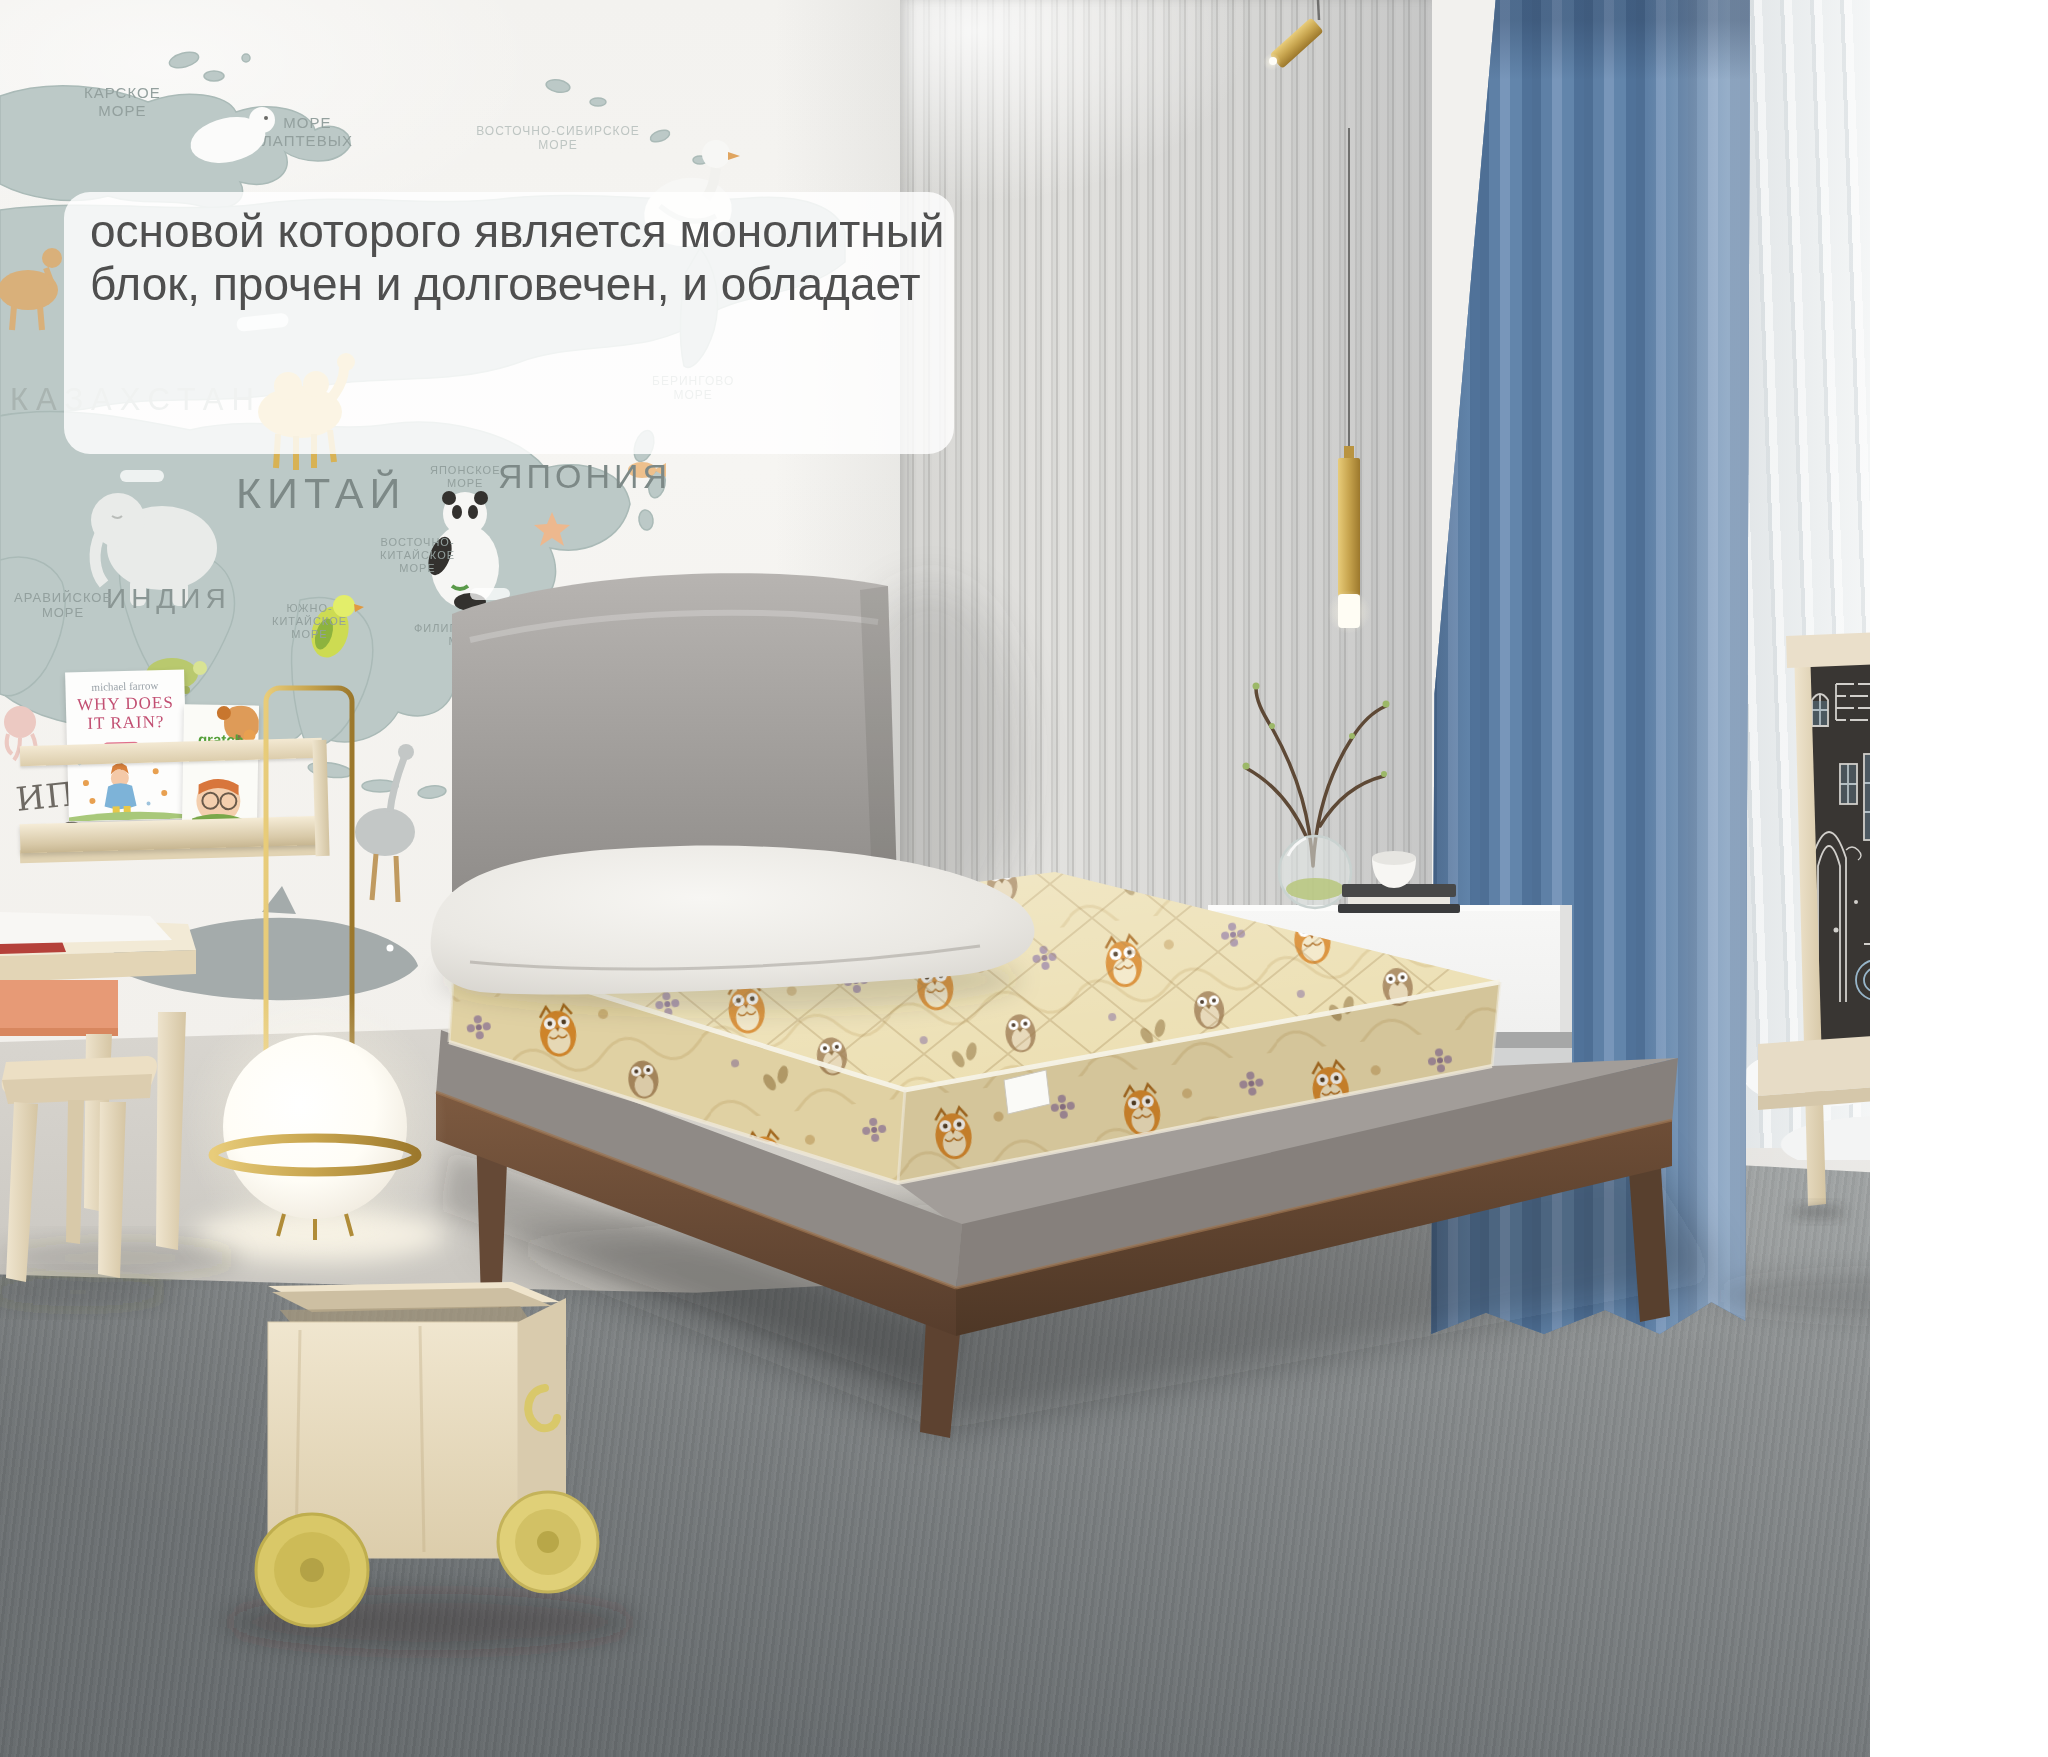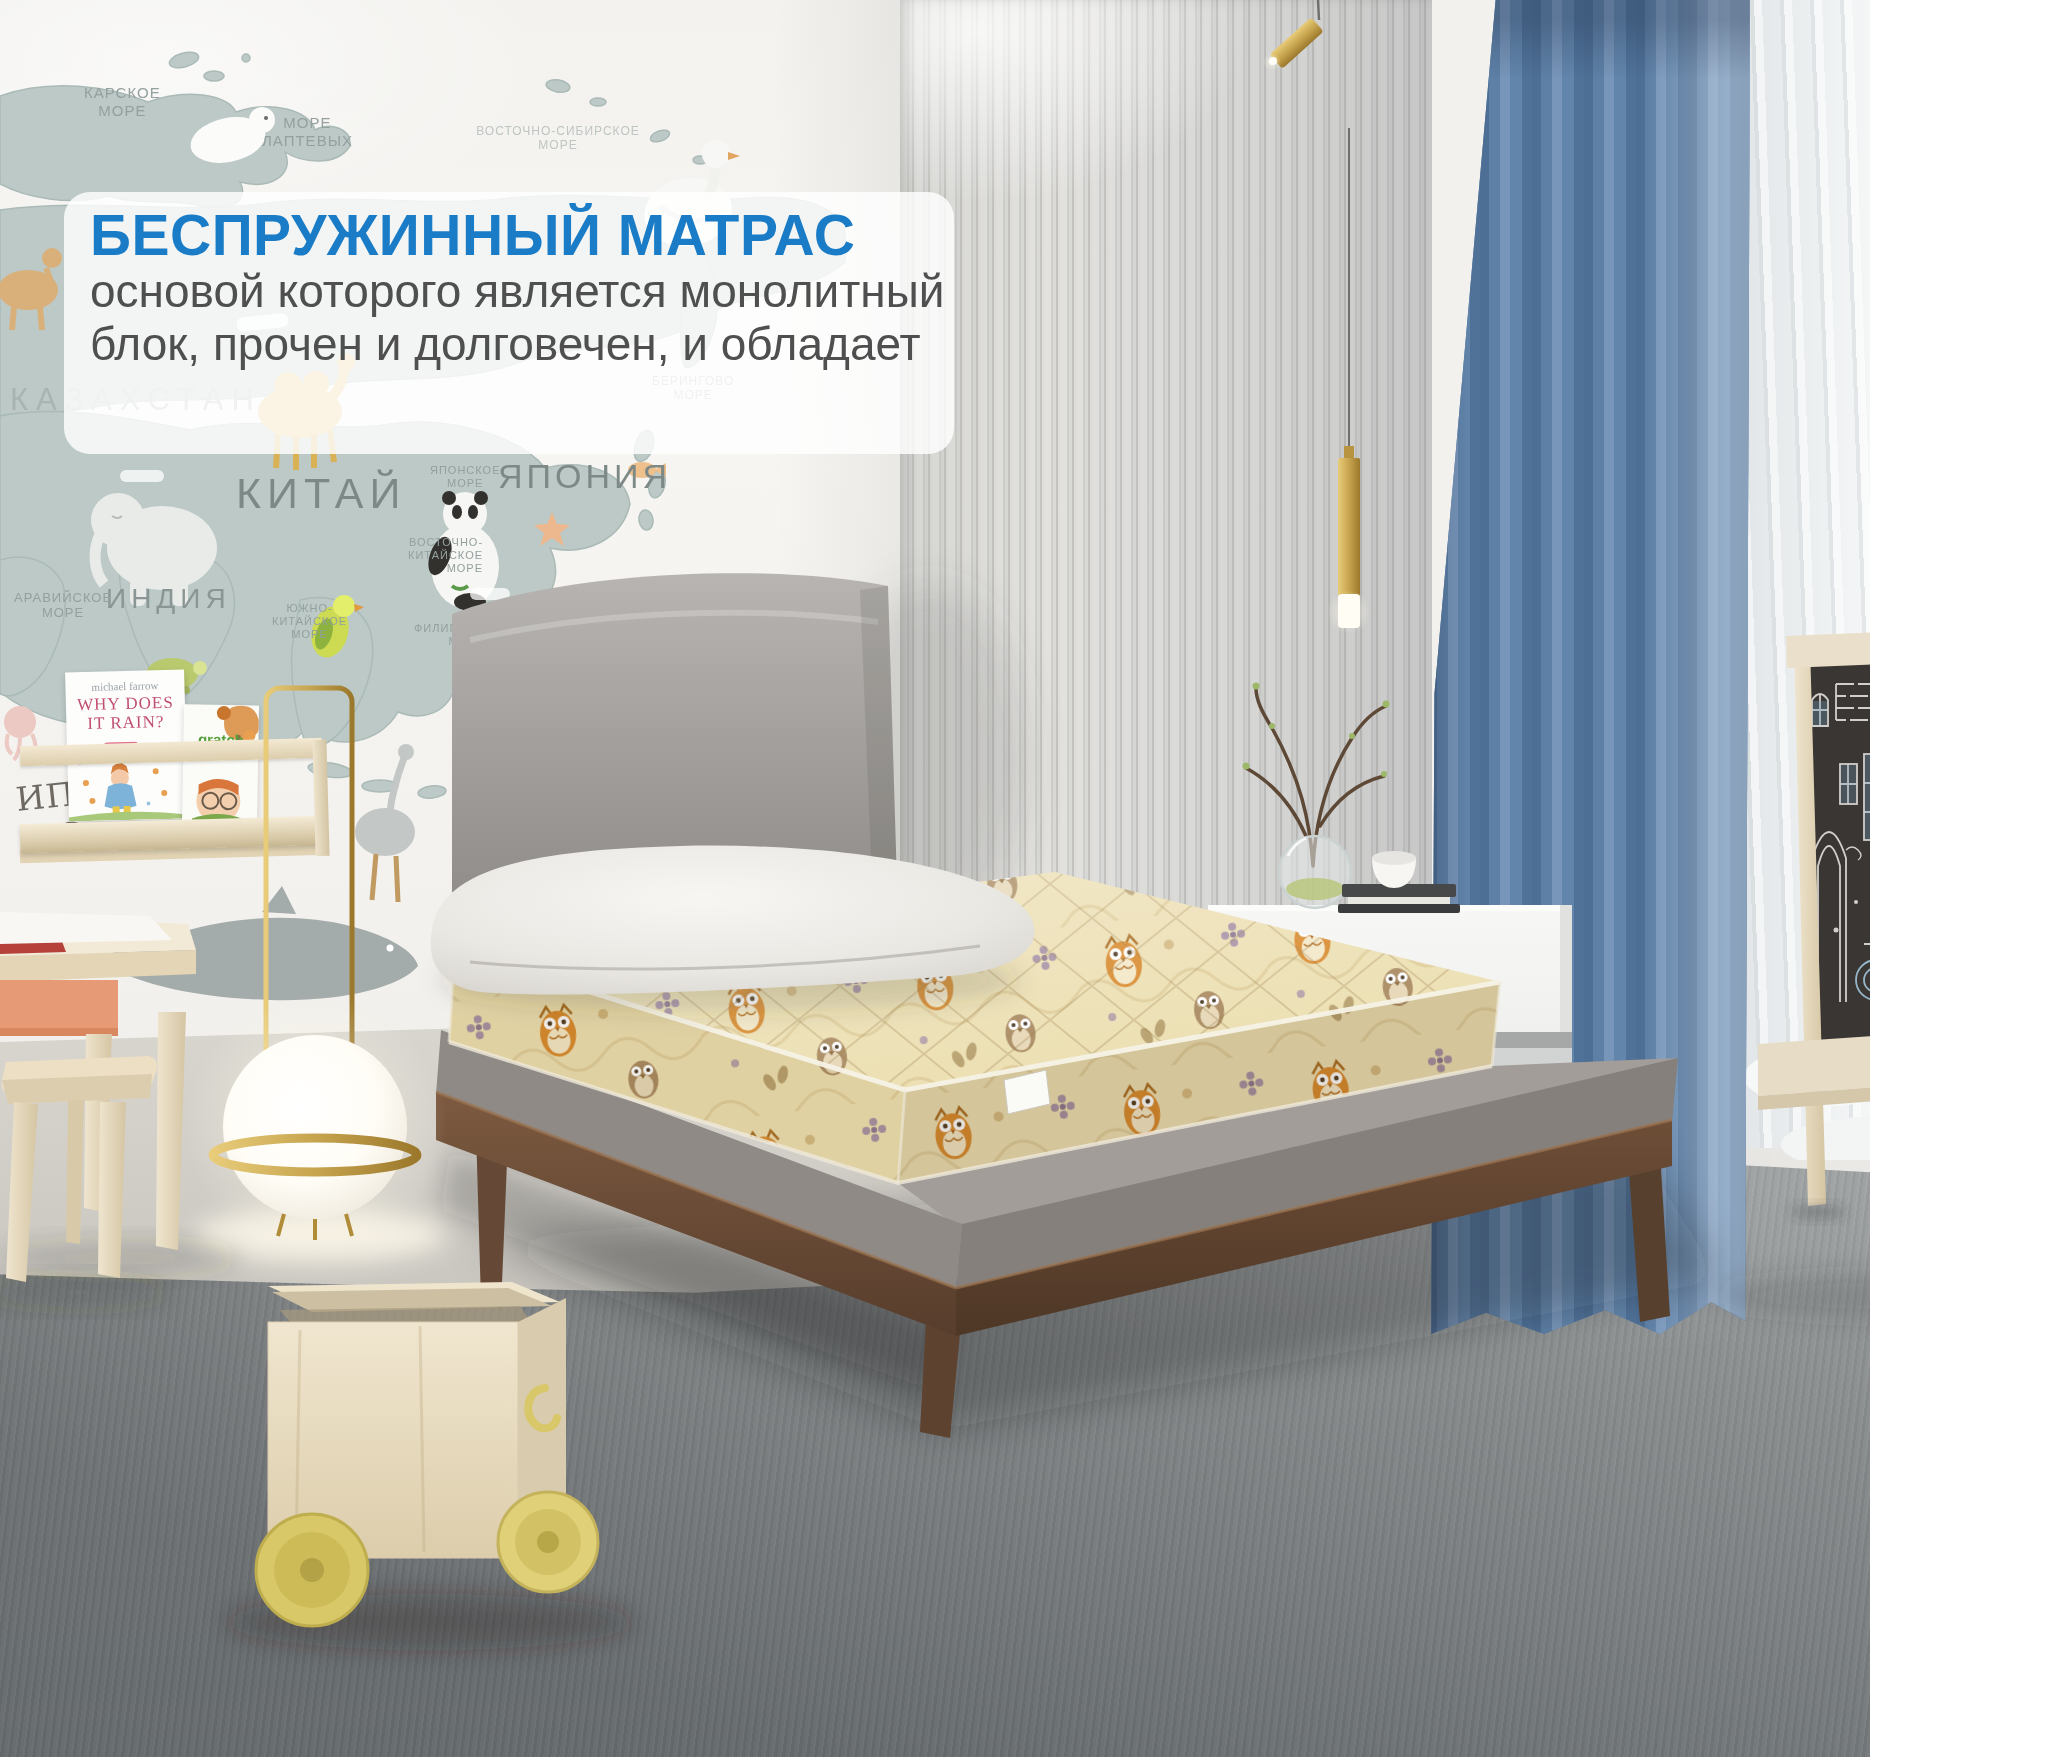--- a/index.html
+++ b/index.html
@@ -62,21 +62,21 @@
   .lbl-laptev{left:262px;top:114px;font-size:15px;}
   .lbl-eastsib{left:468px;top:124px;font-size:12px;opacity:.55;width:180px;}
   .lbl-bering{left:652px;top:374px;font-size:12px;opacity:.8;}
   .lbl-russia{left:190px;top:240px;font-size:46px;letter-spacing:18px;
        color:rgba(145,155,152,.30);-webkit-text-stroke:1.2px rgba(140,150,148,.55);}
   .lbl-kazakhstan{left:10px;top:382px;font-size:31px;letter-spacing:8px;color:#a9b4b1;}
   .lbl-china{left:236px;top:468px;font-size:43px;letter-spacing:6px;color:#7d8987;}
   .lbl-india{left:106px;top:582px;font-size:28px;letter-spacing:5px;color:#8a9694;}
   .lbl-japan{left:498px;top:456px;font-size:34px;letter-spacing:4px;color:#7d8987;}
   .lbl-japansea{left:430px;top:464px;font-size:11px;}
-  .lbl-eastchina{left:408px;top:536px;font-size:11px;text-align:right;}
+  .lbl-eastchina{left:380px;top:536px;font-size:11px;}
   .lbl-southchina{left:272px;top:602px;font-size:11px;}
   .lbl-philippine{left:414px;top:622px;font-size:11px;}
   .lbl-arabian{left:14px;top:590px;font-size:13px;}
   .lbl-pacific{left:616px;top:622px;font-size:39px;color:#7c766e;letter-spacing:4px;line-height:1.3;opacity:.92;font-family:"DejaVu Serif",serif;}
   .lbl-ocean{left:56px;top:814px;font-size:38px;letter-spacing:13px;color:#56524b;opacity:.92;font-family:"DejaVu Serif",serif;}
   .lbl-ocean-partial{left:16px;top:778px;font-size:33px;color:#56524b;transform:rotate(-6deg);opacity:.85;font-family:"DejaVu Serif",serif;}
 
   
   .book{position:absolute;box-shadow:0 3px 6px rgba(0,0,0,.18);overflow:hidden;}
   .book1{left:67px;top:671px;width:119px;height:149px;background:#fdfdfc;transform:rotate(-1.5deg);}
@@ -589,18 +589,17 @@
       <polygon points="1786,636 1932,630 1933,662 1787,668" fill="#eadfca"></polygon>
       <polygon points="1758,1044 2048,1024 2048,1074 1758,1096" fill="#e7dcc6"></polygon>
       <polygon points="1758,1096 2048,1074 2048,1088 1758,1110" fill="#d5c7aa"></polygon>
       <polygon points="2002,1028 2048,1022 2048,1058 2004,1064" fill="#c94b36"></polygon>
       <ellipse cx="1818" cy="1212" rx="28" ry="7" fill="rgba(60,58,55,.28)" filter="url(#blur6)"></ellipse>
       <ellipse cx="1956" cy="1264" rx="30" ry="8" fill="rgba(60,58,55,.28)" filter="url(#blur6)"></ellipse>
     </g>
   </svg>
 
   <div class="abs overlay">
-    <div class="overlay-title">БЕСПРУЖИННЫЙ МАТРАС</div>
     <div class="overlay-line">основой которого является монолитный</div>
     <div class="overlay-line">блок, прочен и долговечен, и обладает</div>
   </div>
 
 </div>
 
 </body></html>

